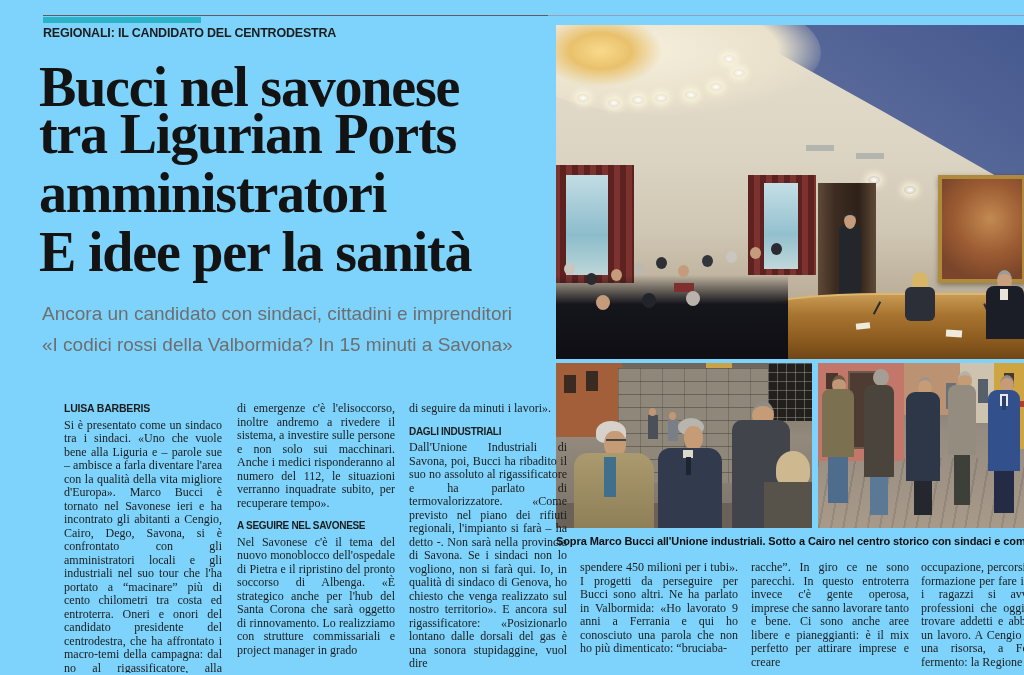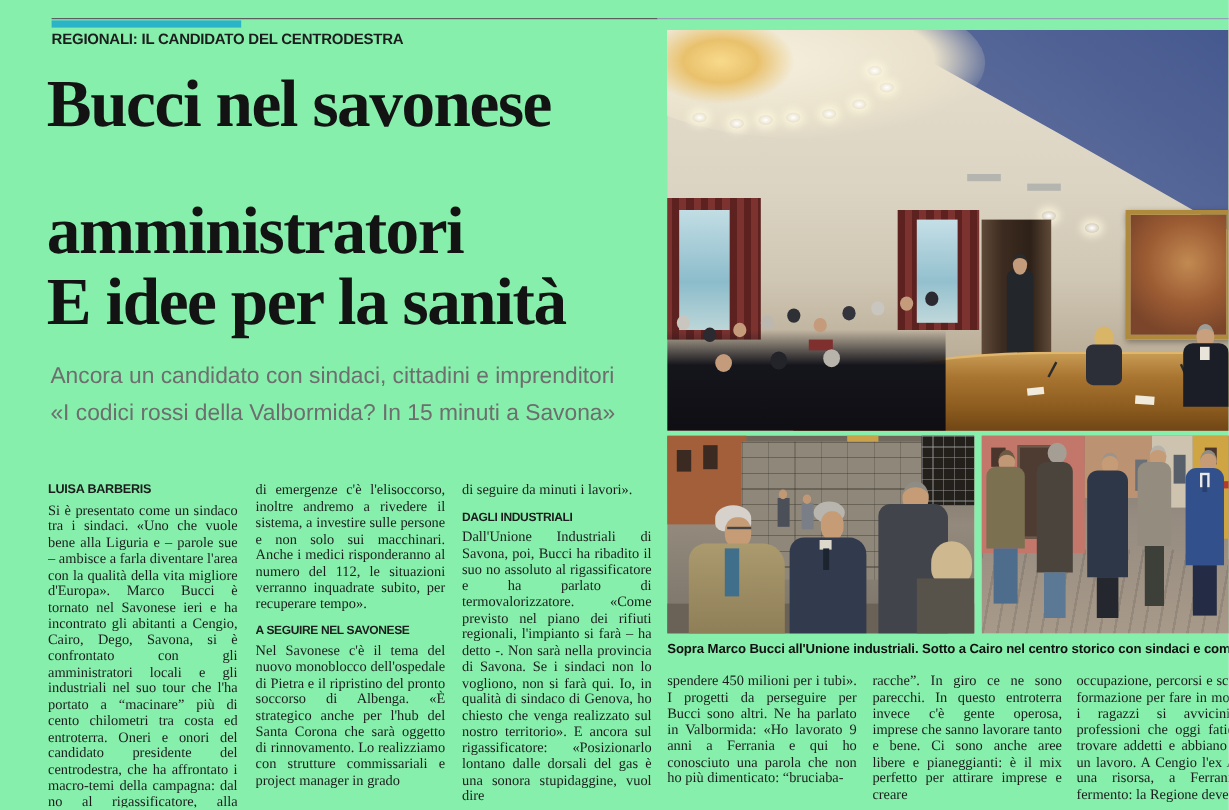--- a/index.html
+++ b/index.html
@@ -1,32 +1,32 @@
 <!DOCTYPE html>
 <html><head>
 <meta charset="utf-8">
 <style>
   html,body{margin:0;padding:0;background:#e9e9e9;}
-  #page{position:relative;width:1024px;height:675px;background:#86efac;overflow:hidden;
+  #page{position:relative;width:1024px;height:675px;background:#7dd3fc;overflow:hidden;
         font-family:"Liberation Serif",serif;color:#1d1d1d;}
   .abs{position:absolute;}
 
   
   #top-rule-left{left:43px;top:15px;width:505px;height:1px;background:#5c5c5c;}
   #top-rule-right{left:548px;top:15px;width:476px;height:1px;background:#93a0b5;}
   #accent-bar{left:43px;top:17px;width:158px;height:6px;background:#2bb3c8;}
   #kicker{left:43px;top:26px;font-family:"Liberation Sans",sans-serif;font-weight:bold;
           font-size:12.5px;letter-spacing:-0.2px;color:#1c1c1c;}
   .hl{left:39px;font-weight:bold;font-size:56px;line-height:59px;letter-spacing:-1.2px;color:#131313;white-space:nowrap;}
   #hl1{top:58px}#hl2{top:105px}#hl3{top:164px}#hl4{top:223px}
   .sub{left:42px;font-family:"Liberation Sans",sans-serif;font-size:19px;color:#6e6e6e;white-space:nowrap;}
   #sub1{top:303px}#sub2{top:334px}
 
   
-  .col{position:absolute;width:158px;font-size:12px;line-height:13.5px;text-align:justify;color:#1c1c1c;overflow:hidden;}
+  .col{position:absolute;width:158px;font-size:12px;line-height:13.5px;text-align:justify;color:#1c1c1c;overflow:hidden;margin-left:24px;}
   .byline{font-family:"Liberation Sans",sans-serif;font-weight:bold;font-size:10.5px;letter-spacing:-0.2px;margin:0 0 3px 0;}
   .colsub{font-family:"Liberation Sans",sans-serif;font-weight:bold;font-size:10px;letter-spacing:-0.3px;margin:9px 0 3px 0;}
   .col p{margin:0;}
   #col1{left:40px;top:402px;height:271px;}
   #col2{left:213px;top:402px;height:271px;}
   #col3{left:385px;top:402px;height:271px;}
   #col4{left:556px;top:561px;height:114px;}
   #col5{left:727px;top:561px;height:114px;}
   #col6{left:897px;top:561px;width:160px;height:114px;}
 
@@ -48,20 +48,21 @@
 <body>
 
 <div id="page">
 
   <div class="abs" id="top-rule-left"></div>
   <div class="abs" id="top-rule-right"></div>
   <div class="abs" id="accent-bar"></div>
   <div class="abs" id="kicker">REGIONALI: IL CANDIDATO DEL CENTRODESTRA</div>
 
   <div class="abs hl" id="hl1">Bucci nel savonese</div>
+  <div class="abs hl" id="hl2">tra Ligurian Ports</div>
   <div class="abs hl" id="hl3">amministratori</div>
   <div class="abs hl" id="hl4">E idee per la sanità</div>
 
   <div class="abs sub" id="sub1">Ancora un candidato con sindaci, cittadini e imprenditori</div>
   <div class="abs sub" id="sub2">«I codici rossi della Valbormida? In 15 minuti a Savona»</div>
 
   <div class="photo" id="photo-top">
     <div style="inset:0;background:linear-gradient(180deg,#e6dfce 0%,#dcd4c3 40%,#cfc6b3 62%,#beb29d 78%,#a8987c 100%);"></div>
     <div style="left:0;top:0;width:100%;height:100%;clip-path:polygon(40% 0,100% 0,100% 50%,70% 26%,47% 8%);background:linear-gradient(215deg,#46598f 0%,#5d6d9c 40%,#8591ad 75%,#a8aebd 100%);"></div>
     <div style="left:-45px;top:-35px;width:310px;height:125px;border-radius:50%;background:radial-gradient(ellipse at 38% 48%,#f6f0de 0%,#e9e1cb 55%,rgba(233,225,203,0) 74%);"></div>

